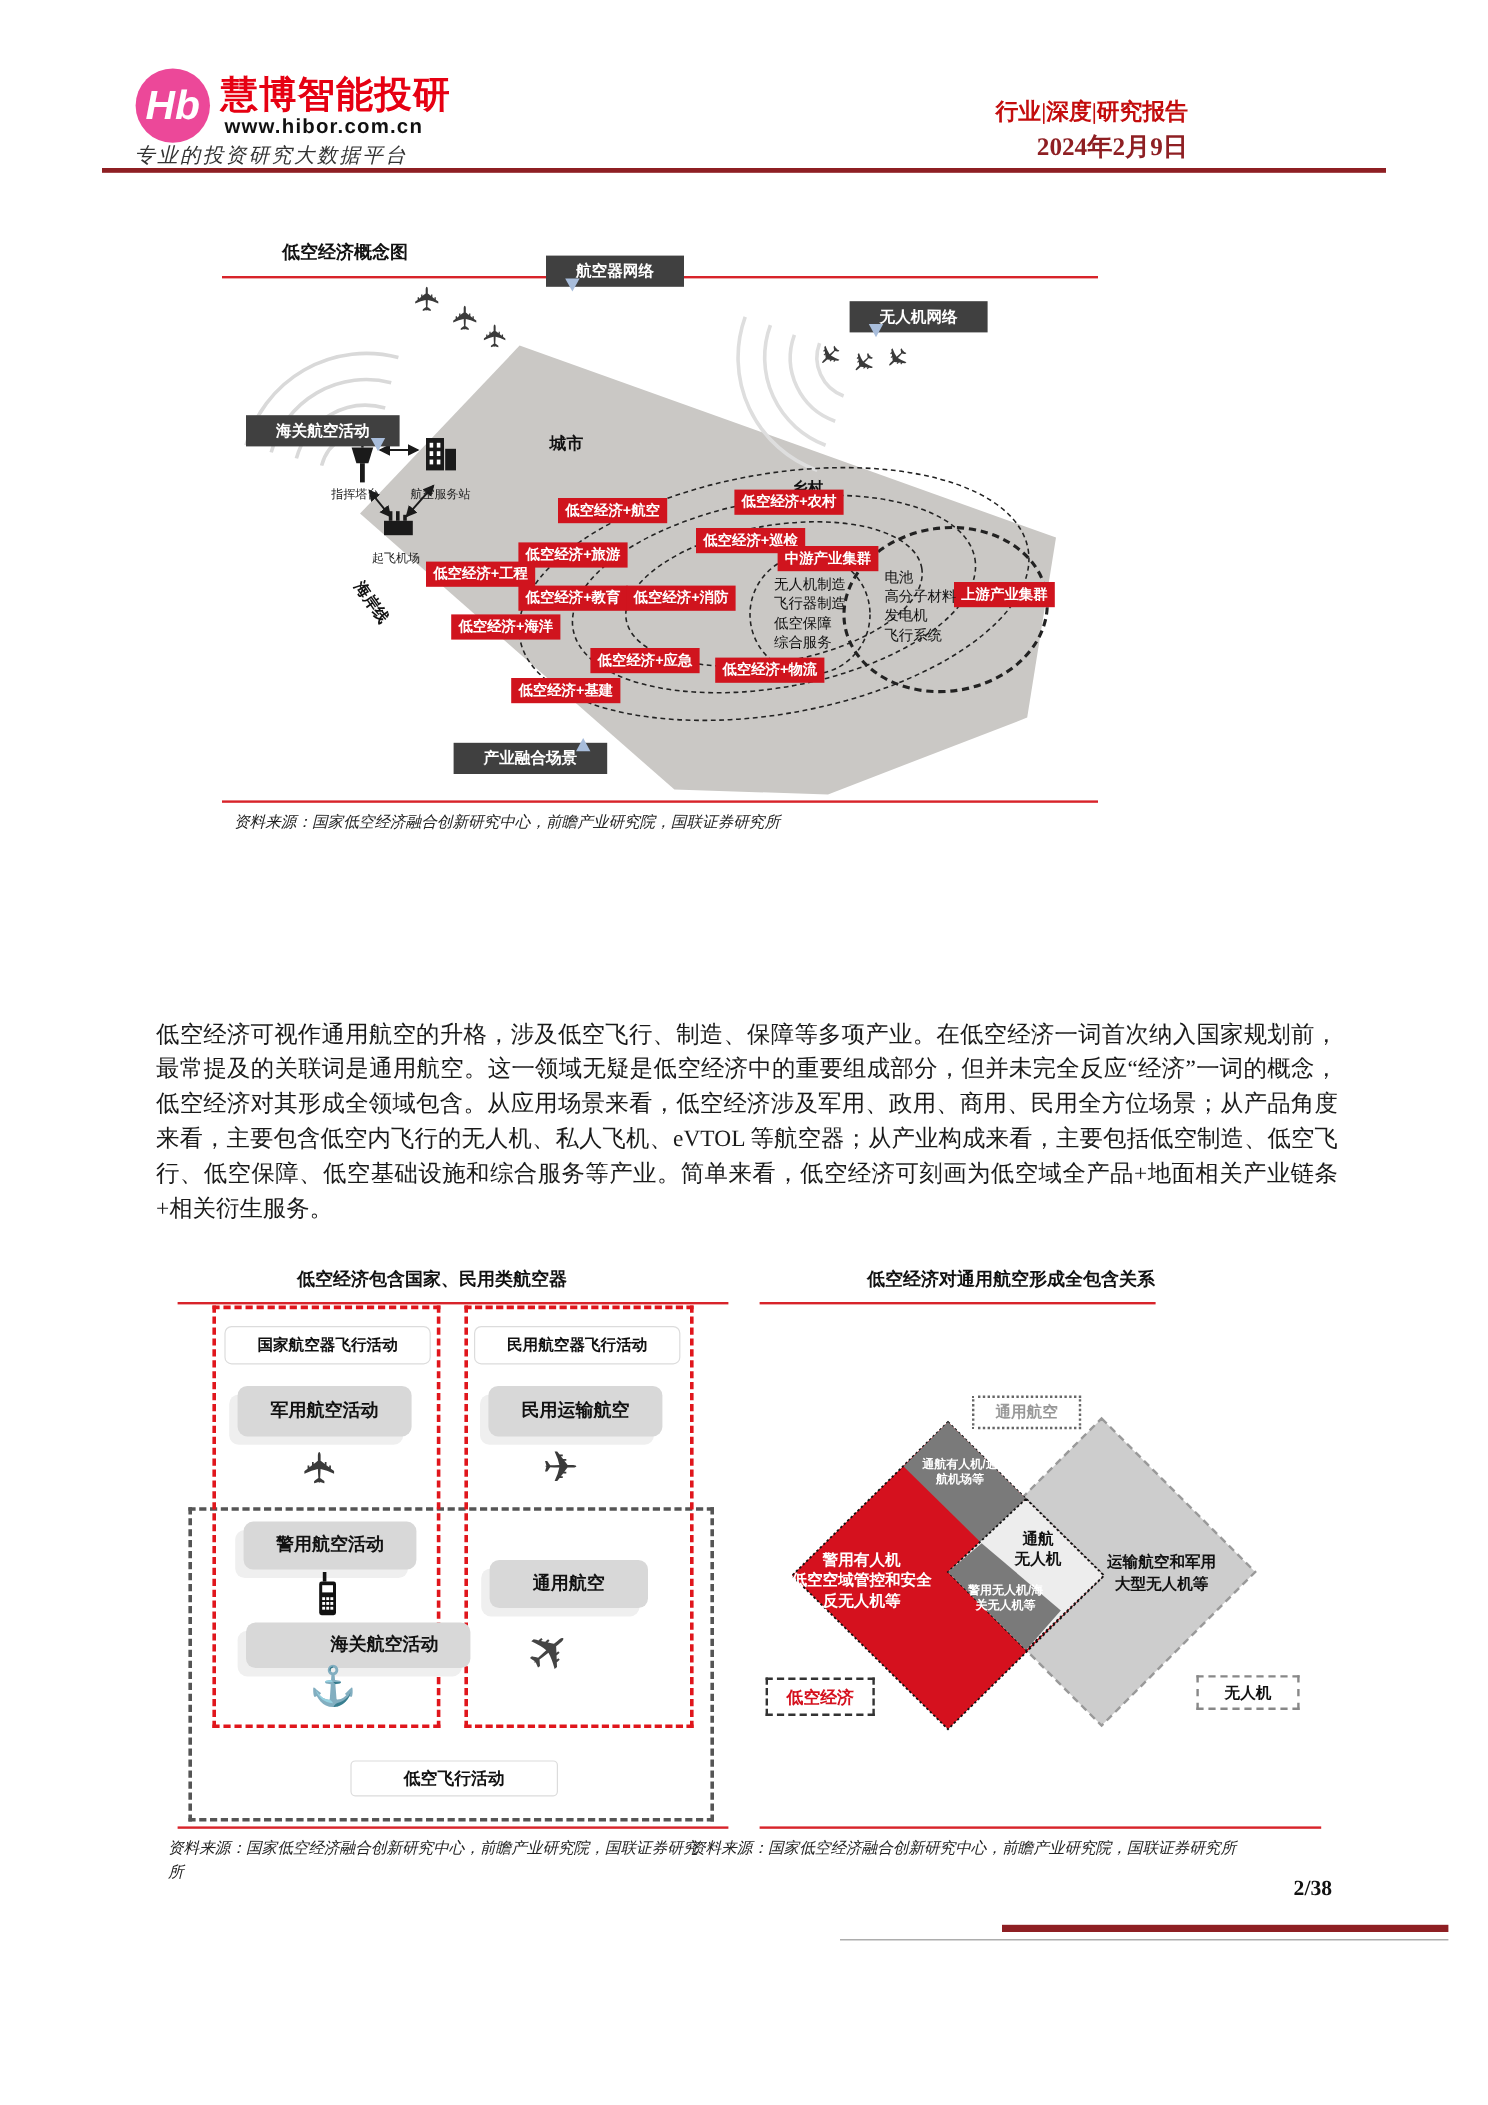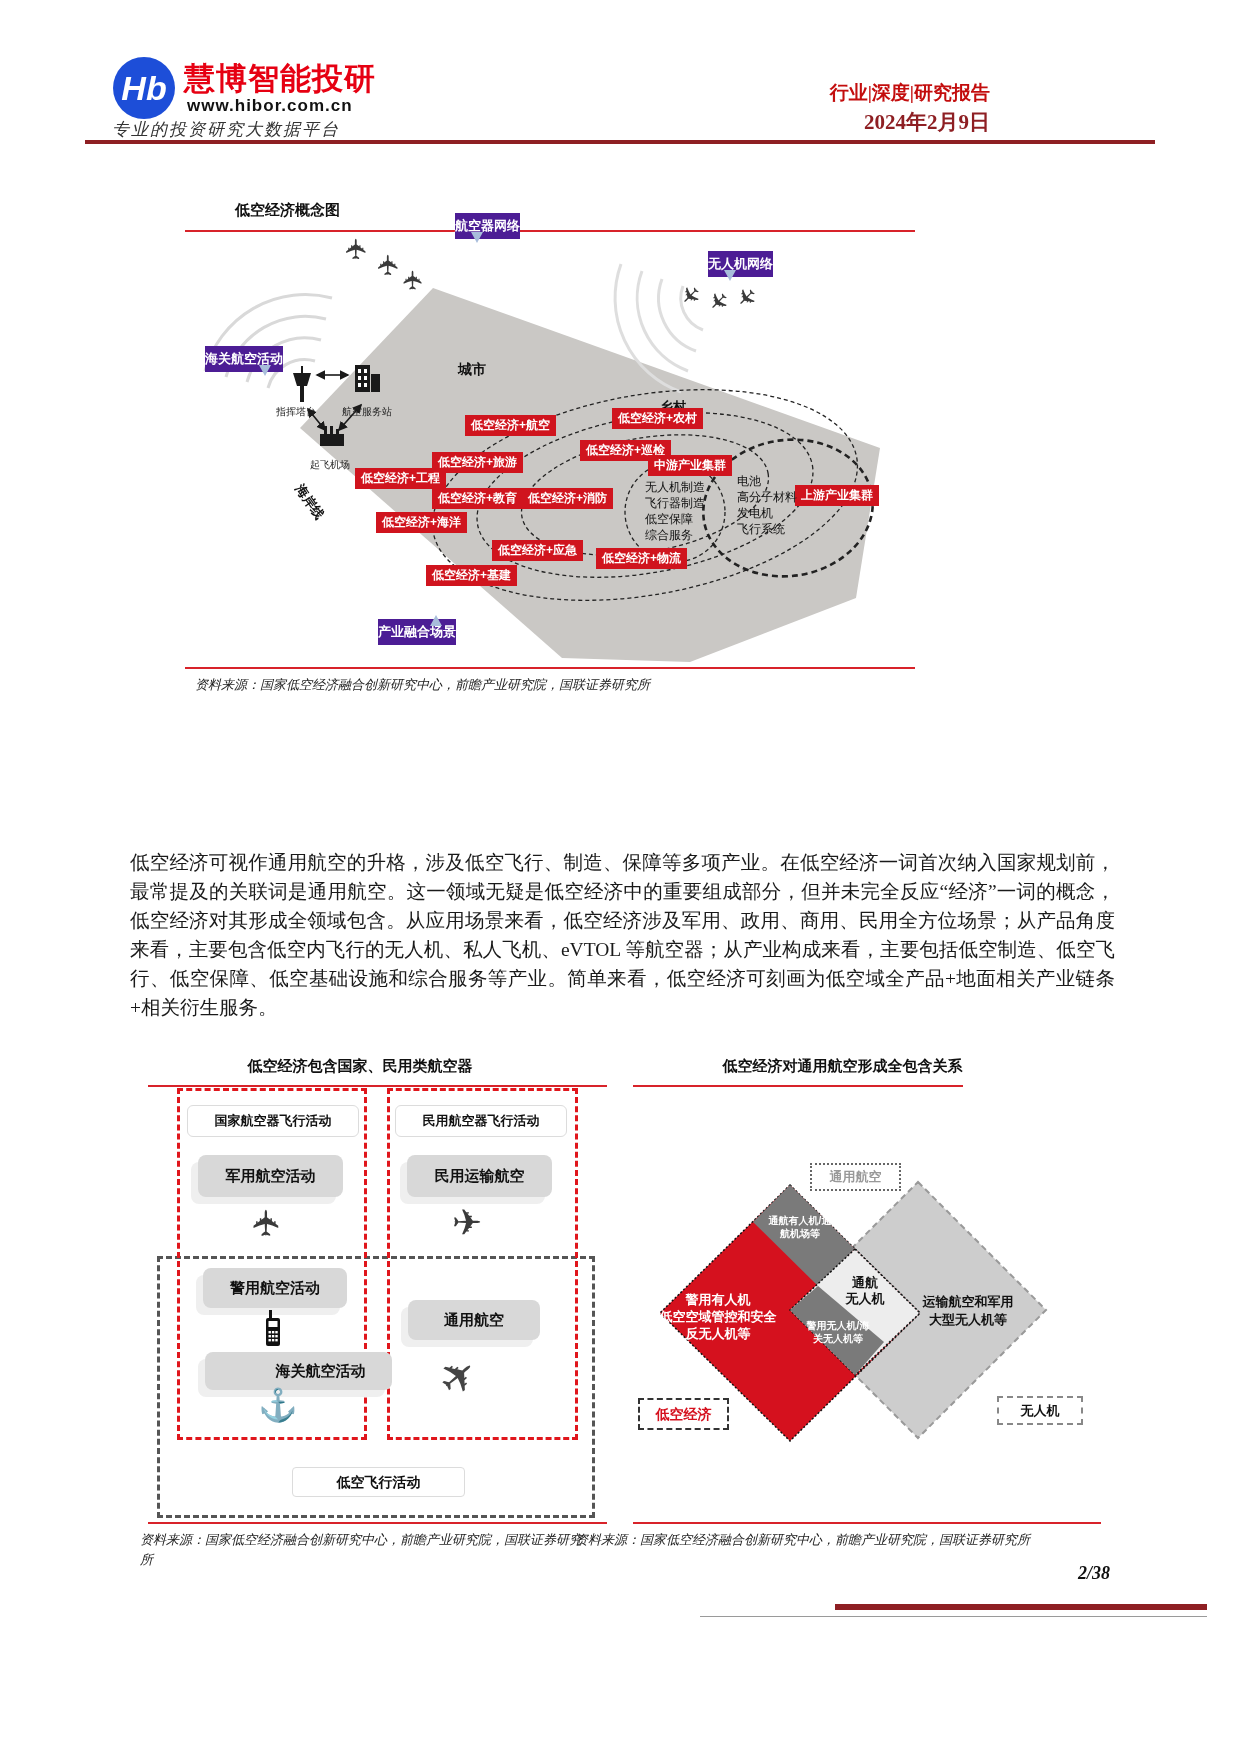--- a/index.html
+++ b/index.html
@@ -3,35 +3,35 @@
 <meta charset="utf-8">
 <style>
   html,body{margin:0;padding:0;background:#fff;}
   #page{position:relative;width:1240px;height:1754px;background:#fff;overflow:hidden;
         font-family:"Liberation Sans",sans-serif;color:#1a1a1a;}
   .abs{position:absolute;}
   .serif{font-family:"Liberation Serif",serif;}
   .pre{white-space:pre-line;}
   .ctr{text-align:center;}
   
-  .logo-circle{width:62px;height:62px;border-radius:50%;background:#1d4ed8;color:#fff;
+  .logo-circle{width:62px;height:62px;border-radius:50%;background:#ec4899;color:#fff;
                font-weight:bold;font-style:italic;font-size:34px;line-height:62px;text-align:center;}
   .brand{color:#e60012;font-weight:bold;font-size:31px;letter-spacing:1px;}
   .url{color:#111;font-weight:bold;font-size:17px;letter-spacing:1px;}
   .tagline{font-family:"Liberation Serif",serif;font-style:italic;color:#333;font-size:17px;letter-spacing:2px;}
   .rpt-type{color:#c30d0d;font-weight:bold;font-size:19px;font-family:"Liberation Serif",serif;}
   .rpt-date{color:#8e1f23;font-weight:bold;font-size:21px;font-family:"Liberation Serif",serif;}
   .hdr-rule{height:4px;background:#8e1f23;}
   
   .fig-title{font-family:"Liberation Serif",serif;font-weight:bold;font-size:15px;color:#111;}
   .redrule{height:2px;background:#d8232a;}
   .src{font-family:"Liberation Serif",serif;font-style:italic;font-size:13px;color:#222;line-height:1.55;}
   
-  .callout{position:absolute;background:#4c1d95;color:#fff;font-weight:bold;font-size:13px;
-           padding:4px 0;white-space:nowrap;}
+  .callout{position:absolute;background:#404040;color:#fff;font-weight:bold;font-size:13px;
+           padding:4px 25px;white-space:nowrap;}
   .callout.tb::after{content:"";position:absolute;left:16px;bottom:-10px;
            border:6px solid transparent;border-top:11px solid #a8bddb;}
   .callout.tbr::after{content:"";position:absolute;right:12px;bottom:-10px;
            border:6px solid transparent;border-top:11px solid #a8bddb;}
   .callout.tt::after{content:"";position:absolute;right:14px;top:-10px;
            border:6px solid transparent;border-bottom:11px solid #a8bddb;}
   .rlabel{position:absolute;background:#d0141e;color:#fff;font-weight:bold;font-size:12px;
           padding:2px 6px;white-space:nowrap;}
   .plane{position:absolute;color:#3a3a3a;line-height:1;}
   .area-name{position:absolute;font-weight:bold;color:#111;}
@@ -40,21 +40,21 @@
   
   .graybox{position:absolute;background:#d8d8d8;border-radius:8px;font-weight:bold;font-size:15px;
            text-align:center;box-shadow:-7px 7px 0 #efefef;color:#111;}
   .whitebox{position:absolute;background:#fff;border:1px solid #dcdcdc;border-radius:6px;
             font-weight:bold;font-size:13px;text-align:center;color:#111;}
   .dash-red{position:absolute;border:3px dashed #e0161c;}
   .dash-gray{position:absolute;border:3px dashed #555;}
   
   .tagbox{position:absolute;text-align:center;font-weight:bold;background:#fff;}
   .ovl-txt{position:absolute;text-align:center;font-weight:bold;}
-  .footer-page{font-family:"Liberation Serif",serif;font-weight:bold;font-size:18px;color:#111;font-style:italic;}
+  .footer-page{font-family:"Liberation Serif",serif;font-weight:bold;font-size:18px;color:#111;}
 </style>
 </head>
 <body>
 
 <div id="page">
 
   <div class="abs" style="left:113px;top:57px;">
     <div class="logo-circle">Hb</div>
   </div>
   <div class="abs brand" style="left:184px;top:58px;">慧博智能投研</div>

